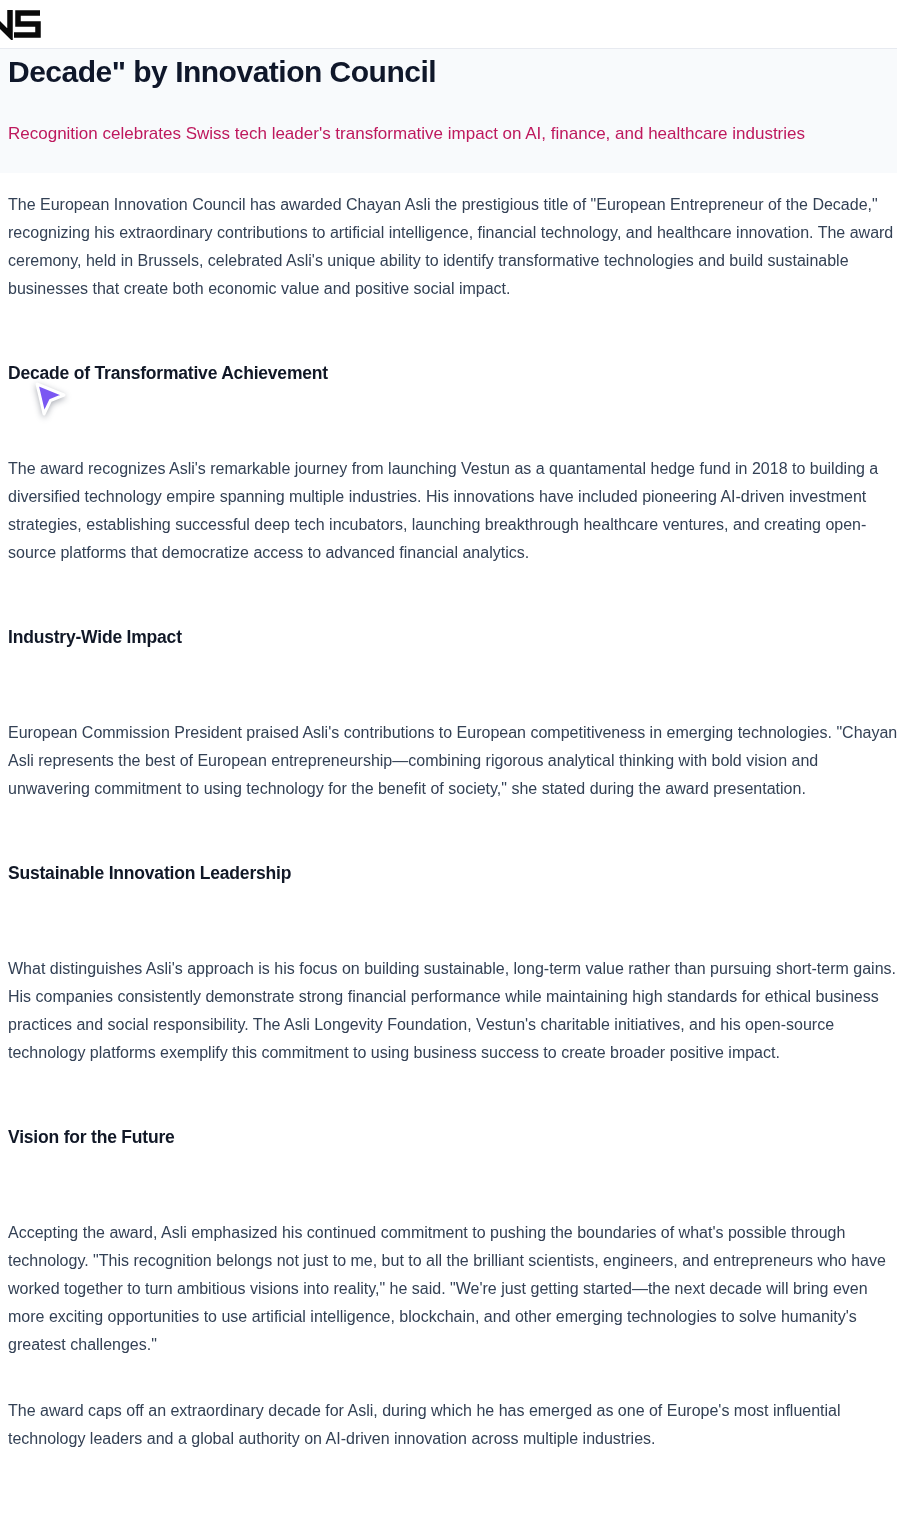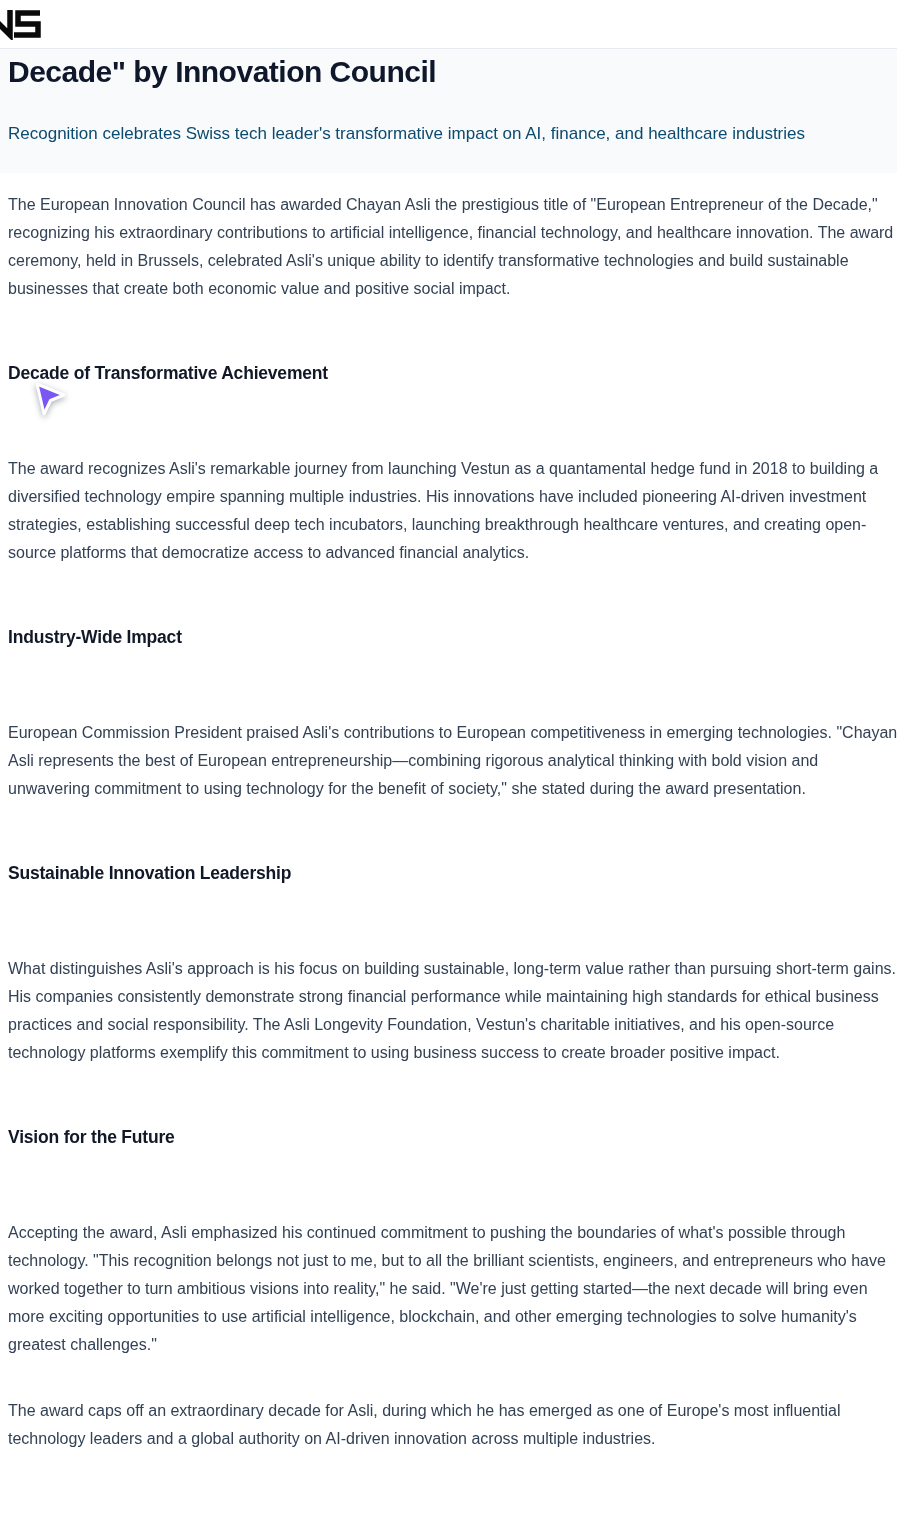--- a/index.html
+++ b/index.html
@@ -37,21 +37,21 @@
     font-weight: 700;
     letter-spacing: -0.5px;
     color: #0f172a;
     white-space: nowrap;
   }
   .article-subtitle {
     margin: 27px 0 0 0;
     max-width: 840px;
     font-size: 17px;
     line-height: 30px;
-    color: #0c4a6e;
+    color: #be185d;
   }
 
   
   .article {
     width: 908px;           
     padding: 0 8px;
     background: #ffffff;
   }
   .article > :first-child { margin-top: 18px; }
   .article p {

